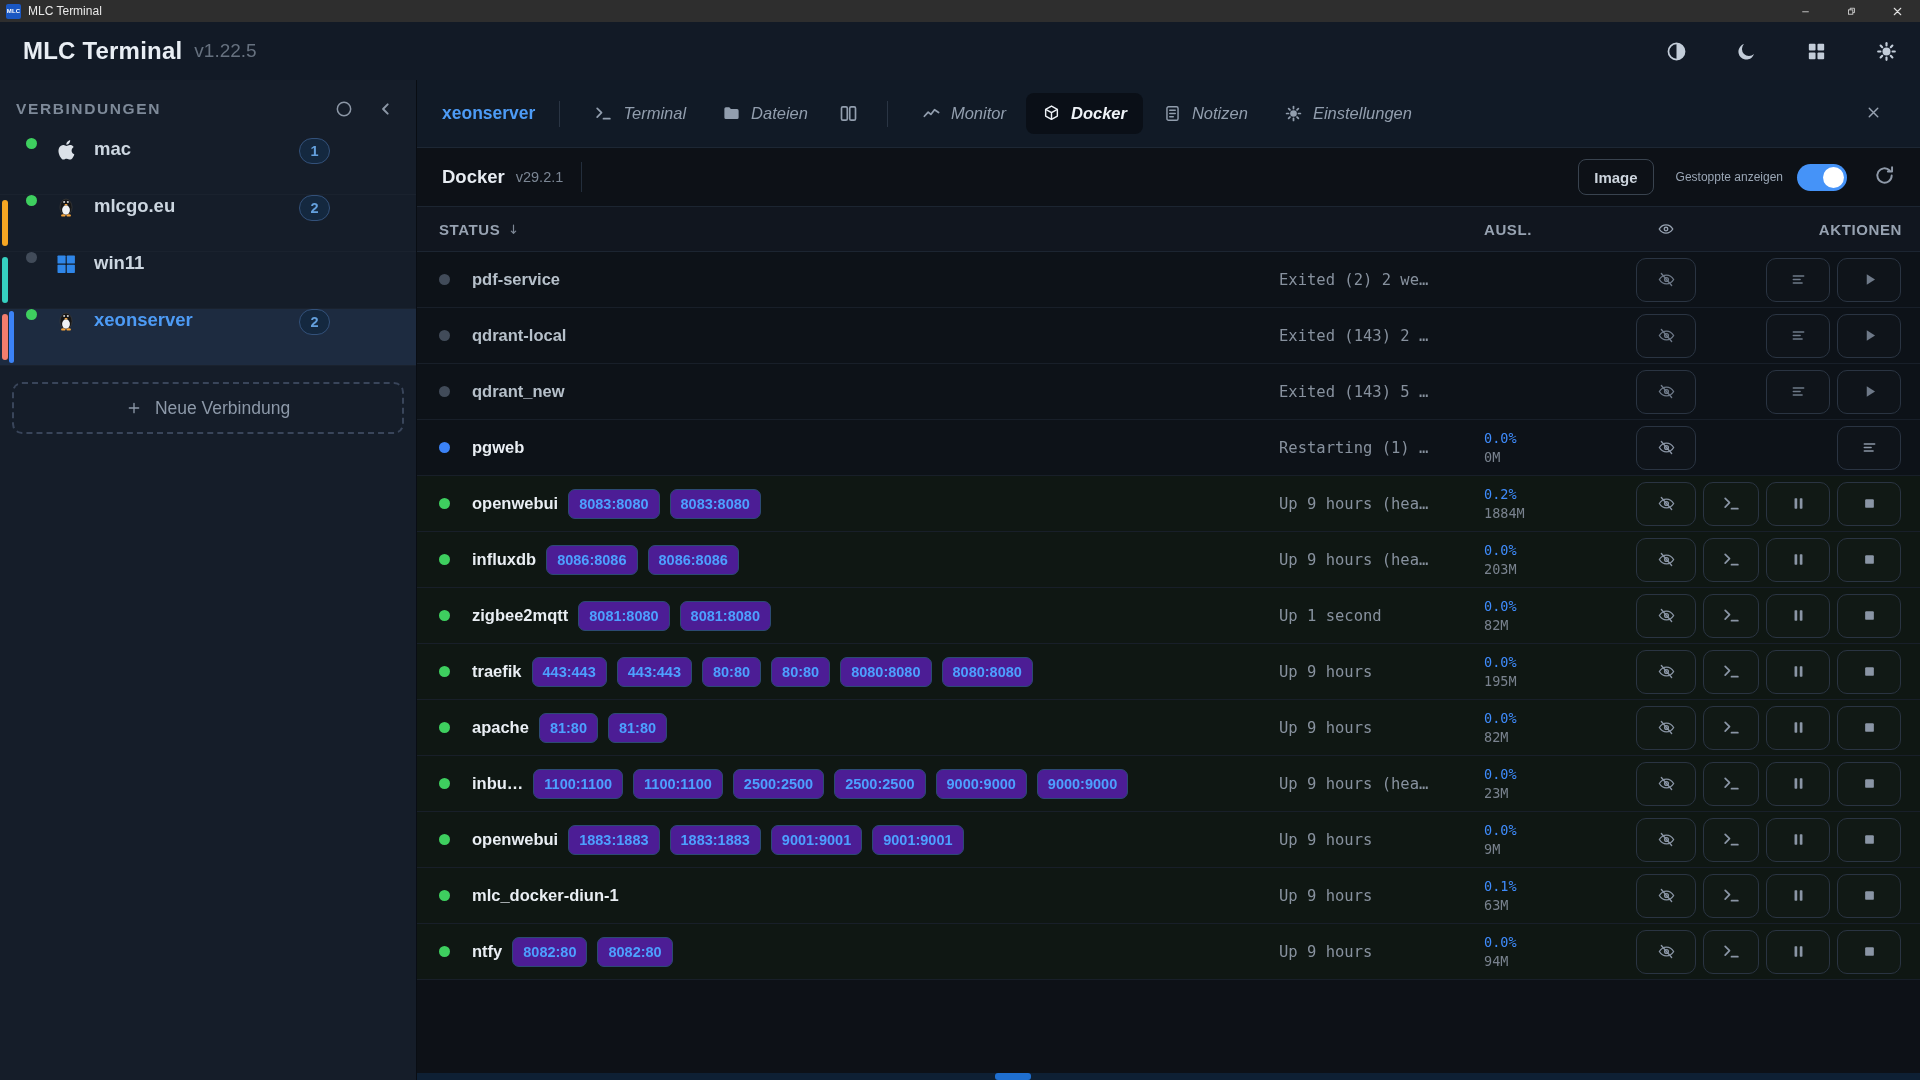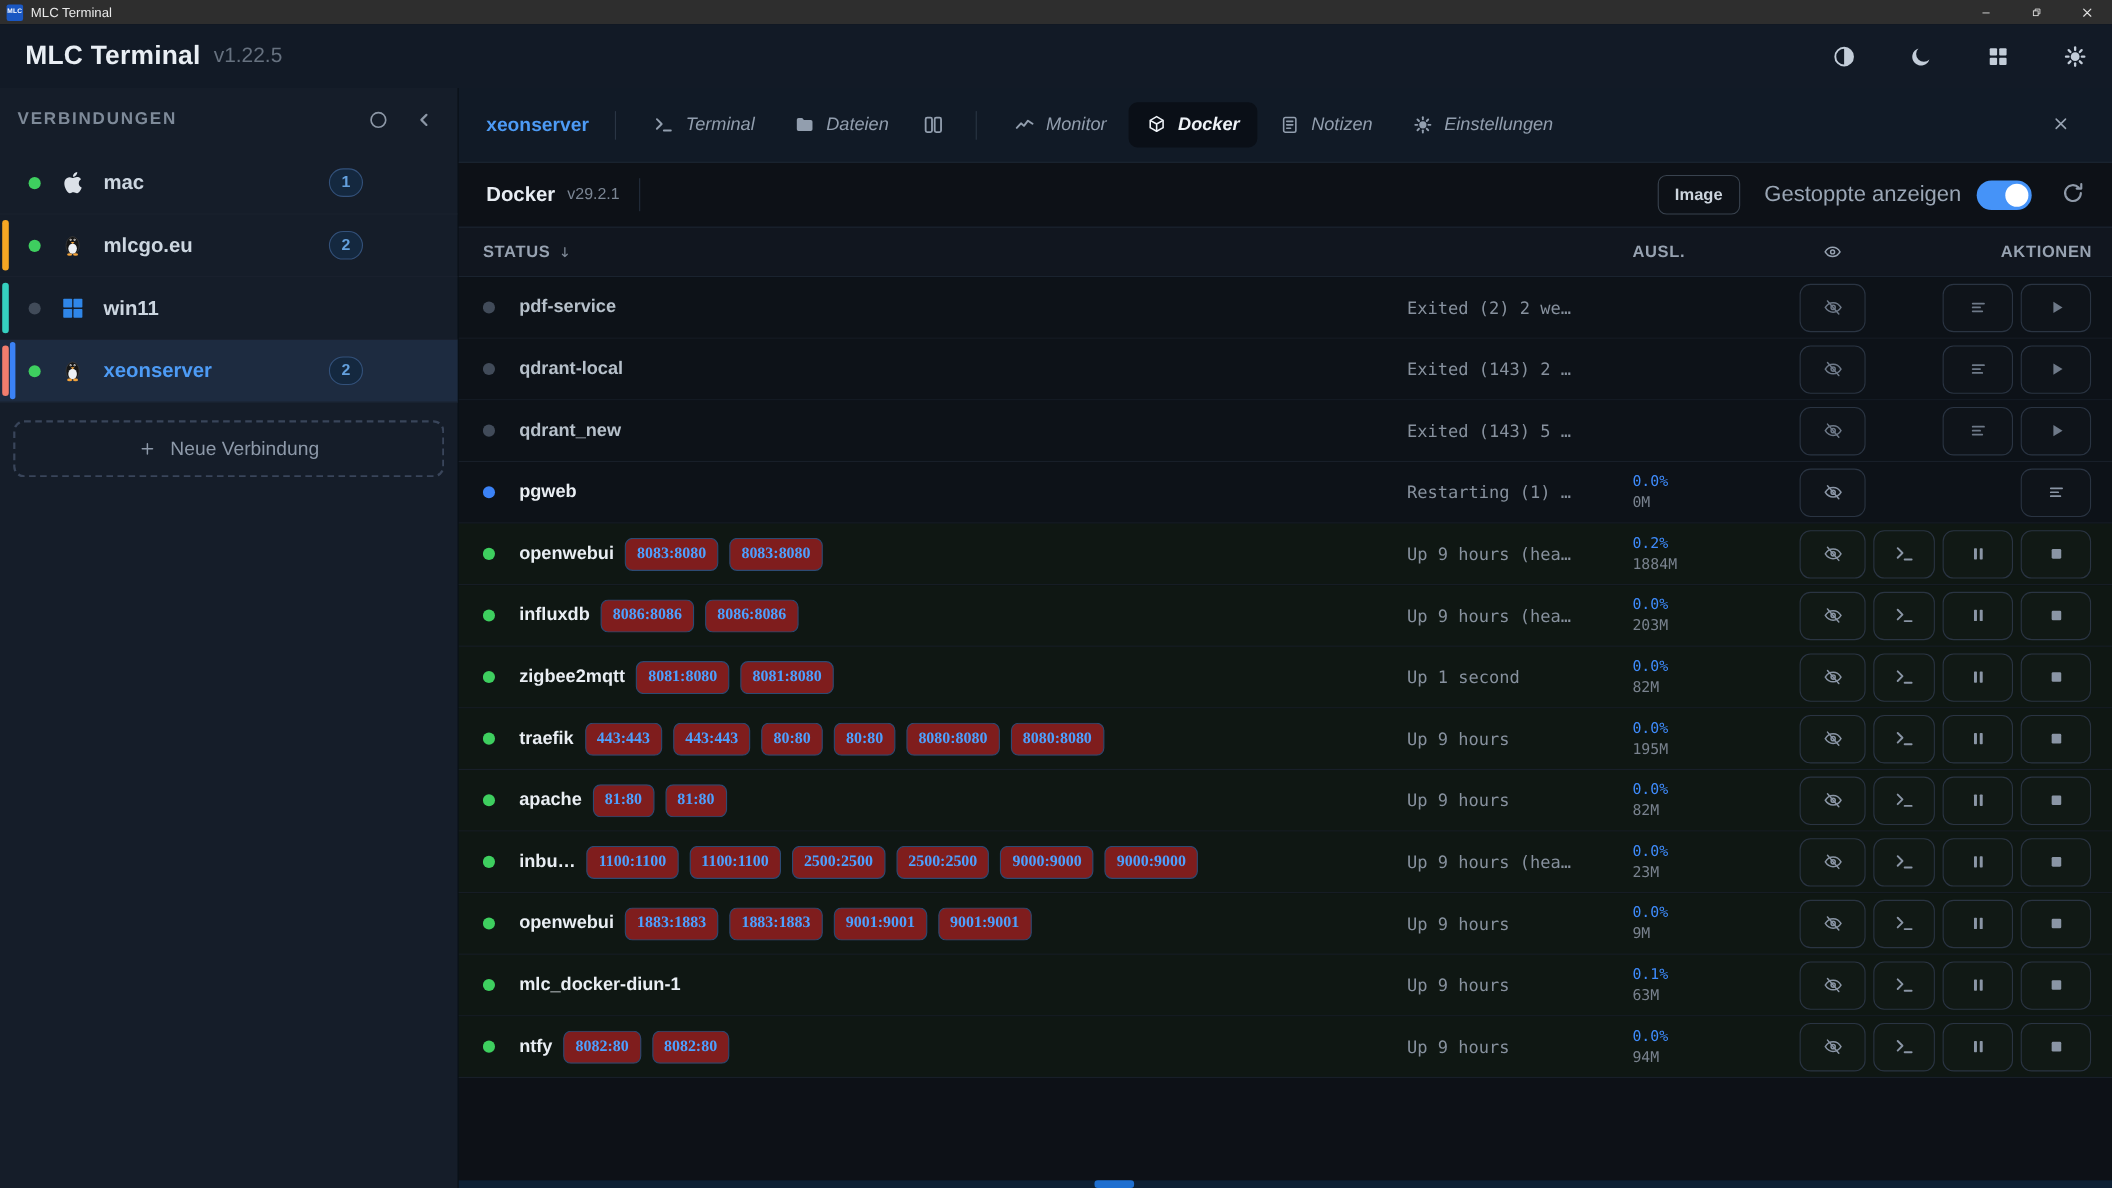--- a/index.html
+++ b/index.html
@@ -24,21 +24,21 @@
 
   .body-row { flex:1; display:flex; min-height:0; }
 
   
   .sidebar { width:417px; flex:0 0 auto; background:#151d29; border-right:1px solid #090d13; display:flex; flex-direction:column; }
   .sidebar-head { height:58px; display:flex; align-items:center; padding:0 20px 0 16px; }
   .sidebar-heading { color:#7e8a99; font-size:15.5px; font-weight:bold; letter-spacing:1.6px; }
   .sidebar-head .icon { width:20px; height:20px; color:#8violet; color:#8famba; }
   .sb-circle { margin-left:auto; color:#8c97a6; }
   .sb-chevron { margin-left:22px; color:#8c97a6; }
-  .conn-item { position:relative; height:57px; display:flex; align-items:center; padding:0 86px 0 26px; border-bottom:1px solid #1a222e; cursor:pointer; }
+  .conn-item { position:relative; height:57px; display:flex; align-items:flex-start; padding:0 86px 0 26px; border-bottom:1px solid #1a222e; cursor:pointer; }
   .conn-item.selected { background:#1d2b40; }
   .accent-bar { position:absolute; left:2px; top:9%; height:82%; width:6px; border-radius:4px; }
   .accent-bar.sel { left:9px; top:3%; height:94%; width:5px; background:var(--blue-dot); }
   .status-dot { width:11px; height:11px; border-radius:50%; flex:0 0 auto; }
   .status-dot.online { background:var(--green); }
   .status-dot.offline { background:#414b59; }
   .status-dot.gray { background:#414b59; }
   .status-dot.green { background:var(--green); }
   .status-dot.blue { background:var(--blue-dot); }
   .conn-item .status-dot { margin-right:17px; }
@@ -61,21 +61,21 @@
   .tab.icon-only .icon { width:21px; height:21px; }
   .tab-close { margin-left:auto; background:none; border:none; color:#98a3b2; cursor:pointer; }
   .tab-close .icon { width:17px; height:17px; }
 
   .docker-head { height:58px; display:flex; align-items:center; padding:0 24px 0 25px; flex:0 0 auto; }
   .docker-title { color:#e7ecf2; font-size:18.5px; font-weight:bold; }
   .docker-version { color:#7b8694; font-size:14.5px; margin-left:11px; }
   .dh-divider { width:1px; height:30px; background:#232e3c; margin-left:18px; }
   .dh-right { margin-left:auto; display:flex; align-items:center; }
   .image-btn { height:36px; padding:0 15px; border:1px solid #39434f; border-radius:8px; background:none; color:#ccd4dd; font-size:15px; font-weight:bold; font-family:inherit; cursor:pointer; }
-  .toggle-label { color:#9aa6b5; font-size:20px; margin:0 14px 0 22px; }
+  .toggle-label { color:#9aa6b5; font-size:12px; margin:0 14px 0 22px; }
   .toggle { width:50px; height:27px; border-radius:14px; background:var(--toggle-on); position:relative; cursor:pointer; flex:0 0 auto; }
   .toggle-knob { position:absolute; top:3px; right:3px; width:21px; height:21px; border-radius:50%; background:#fff; }
   .refresh-btn { background:none; border:none; color:#8f9aa9; margin-left:26px; cursor:pointer; }
   .refresh-btn .icon { width:23px; height:23px; }
 
   
   .cell-status { width:205px; flex:0 0 auto; }
   .cell-ausl { width:152px; flex:0 0 auto; }
   .cell-actions { width:266px; flex:0 0 auto; }
   .table-head { height:46px; background:#11161f; border-top:1px solid #1c2531; border-bottom:1px solid #1c2531; display:flex; align-items:center; padding:0 18px 0 22px; color:#97a2b1; font-size:15px; font-weight:bold; letter-spacing:0.6px; flex:0 0 auto; }
@@ -86,21 +86,21 @@
   .th-eye .icon { width:18px; height:18px; }
   .th-aktionen { flex:1; text-align:right; }
 
   .rows { flex:0 0 auto; }
   .trow { height:56px; display:flex; align-items:center; padding:0 18px 0 22px; border-bottom:1px solid #181f29; background:#0d1218; }
   .trow.state-running { background:#0f1713; }
   .name-cell { flex:1; display:flex; align-items:center; gap:10px; min-width:0; overflow:hidden; }
   .name-cell .status-dot { margin-right:12px; }
   .cname { color:#e9eef3; font-size:16.5px; font-weight:bold; white-space:nowrap; }
   .trow.state-exited .cname { color:#b6c0ca; }
-  .port-badge { flex:0 0 auto; height:30px; display:flex; align-items:center; padding:0 10px; border-radius:7px; border:1px solid #2c4a73; background:#7f1d1d; color:var(--port-text); font-family:Liberation Serif, serif; font-size:14.5px; font-weight:600; cursor:pointer; }
+  .port-badge { flex:0 0 auto; height:30px; display:flex; align-items:center; padding:0 10px; border-radius:7px; border:1px solid #2c4a73; background:#4c1d95; color:var(--port-text); font-family:Liberation Sans, sans-serif; font-size:14.5px; font-weight:600; cursor:pointer; }
   .status-cell { color:#87919e; font-family:"DejaVu Sans Mono", monospace; font-size:15.5px; white-space:nowrap; overflow:hidden; }
   .ausl-cell { display:flex; flex-direction:column; justify-content:center; gap:3px; font-family:"DejaVu Sans Mono", monospace; font-size:13.5px; }
   .cpu { color:var(--cpu-blue); }
   .mem { color:#79828e; }
   .actions-cell { display:grid; grid-template-columns:60px 56px 64px 64px; column-gap:7px; align-items:center; }
   .act-btn { height:44px; width:100%; border:1px solid #2a3442; border-radius:10px; background:rgba(255,255,255,0.012); color:#8a95a5; display:flex; align-items:center; justify-content:center; cursor:pointer; }
   .act-btn .icon { width:19px; height:19px; }
   .trow.state-exited .act-btn { color:#6e7988; }
 
   .filler { flex:1; background:#0d1117; }

